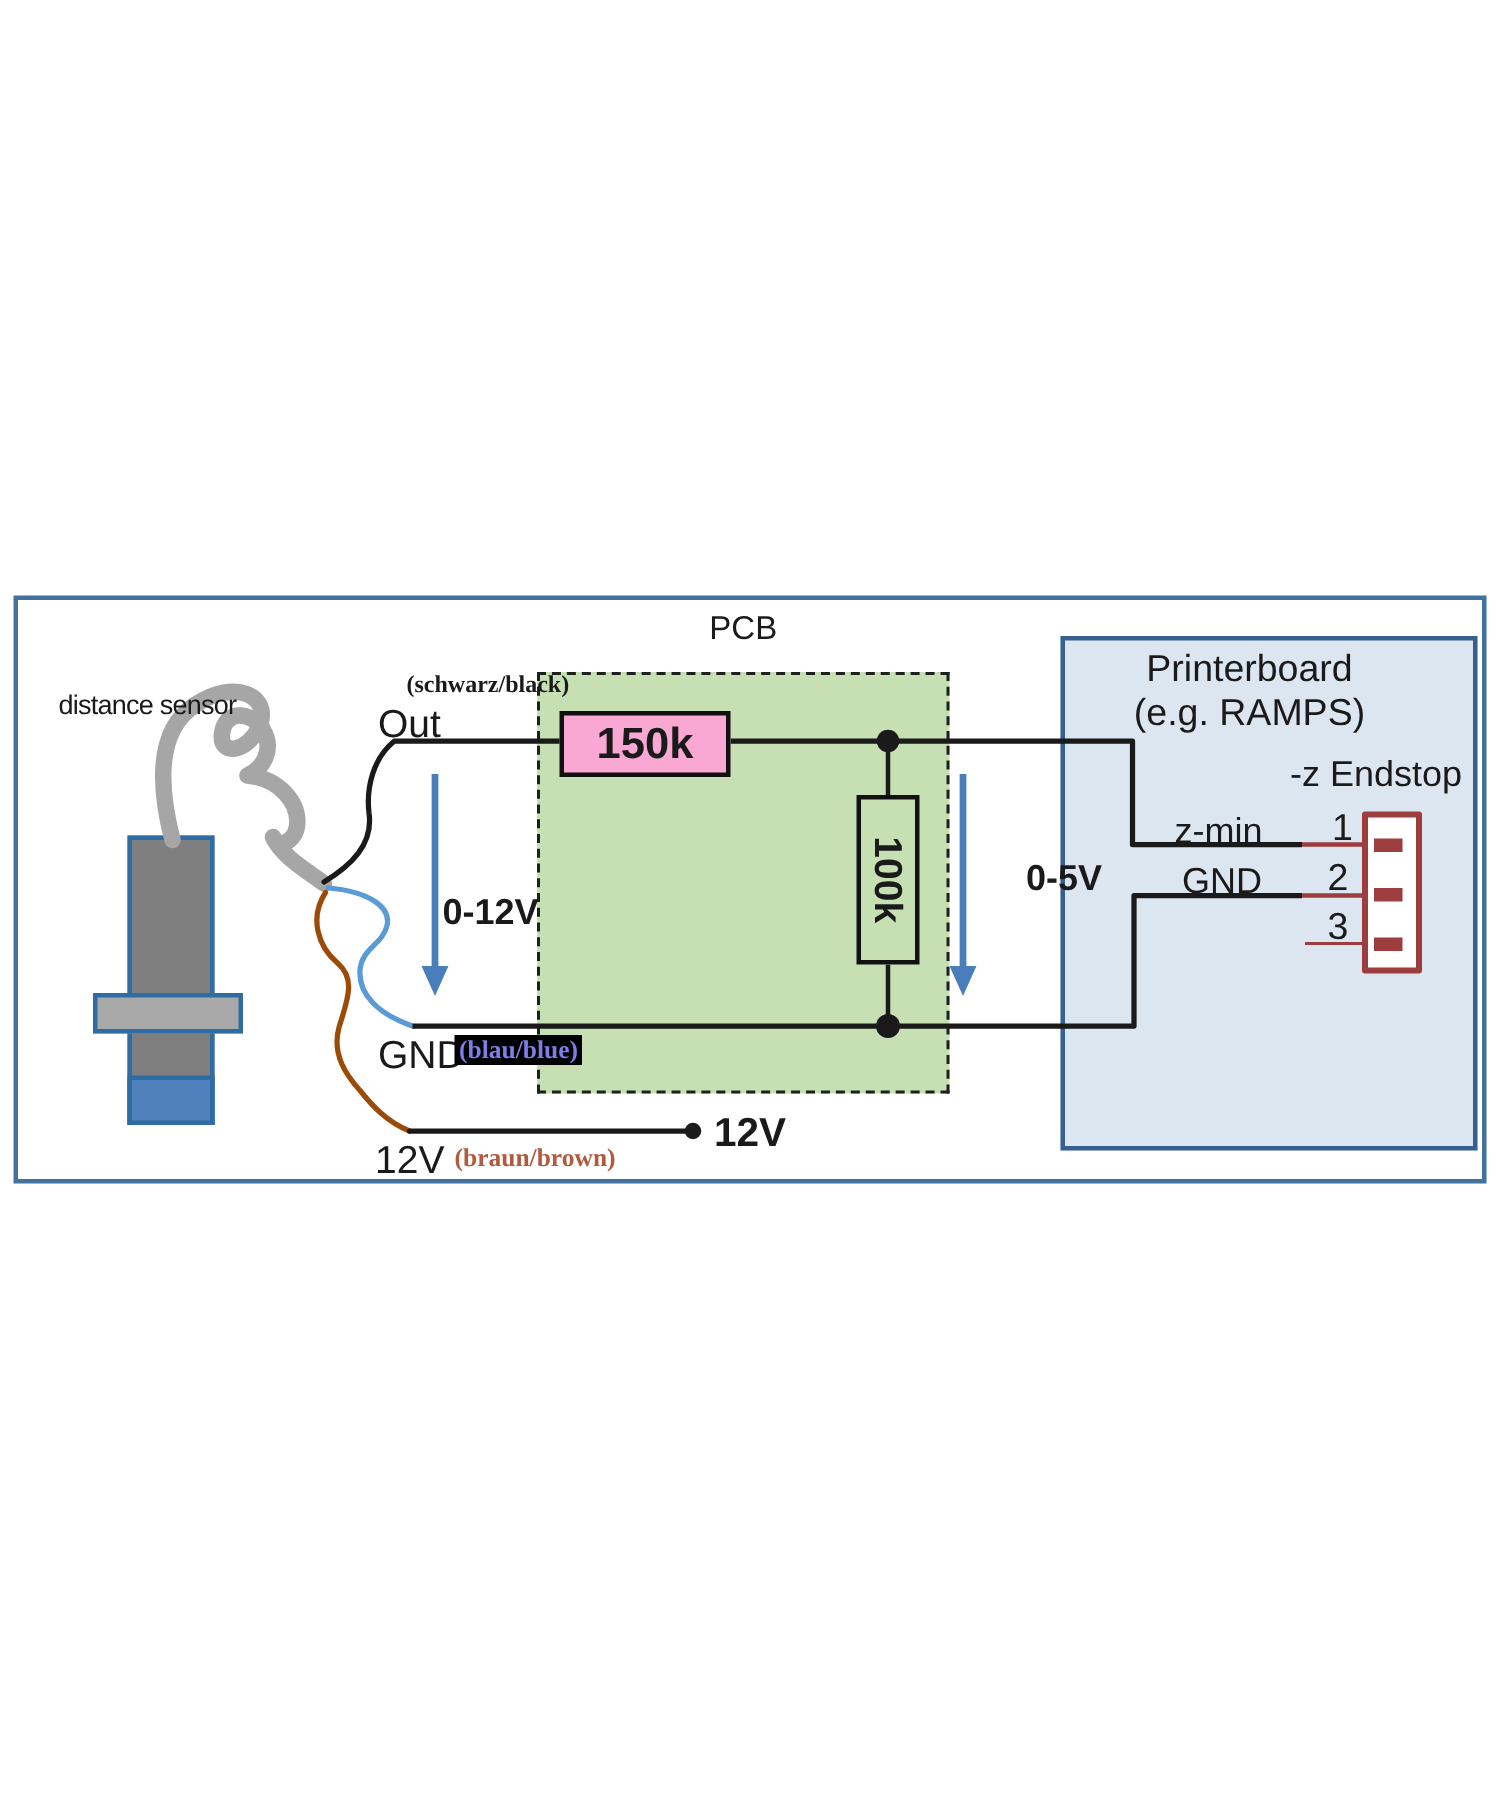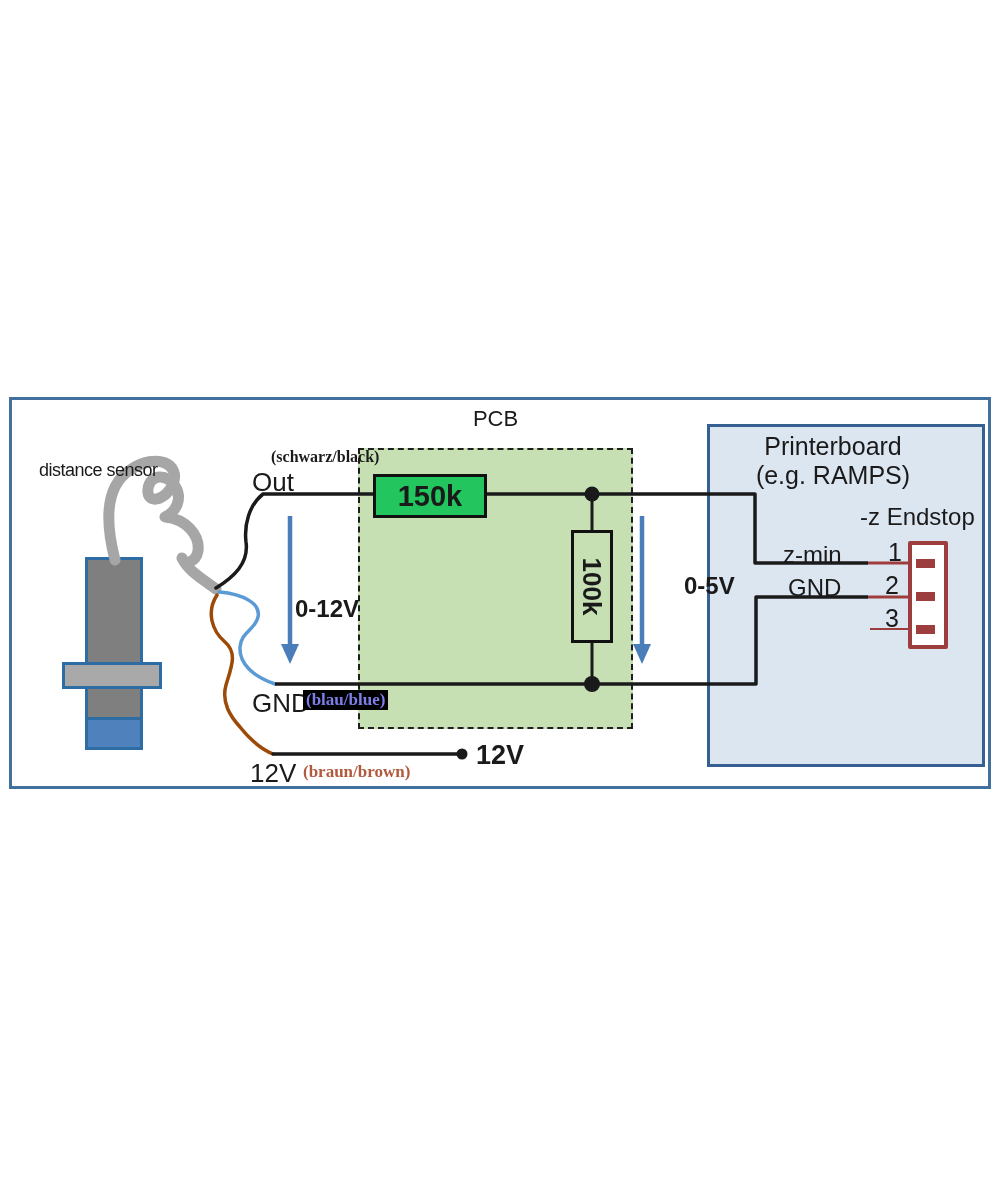--- a/index.html
+++ b/index.html
@@ -14,21 +14,21 @@
 
   
   .sensor-body{left:85px;top:557px;width:58px;height:193px;background:#7F7F7F;border:3px solid #2E6DA4;box-sizing:border-box;z-index:2;}
   .sensor-tip{left:85px;top:717px;width:58px;height:33px;background:#4F81BD;border:3px solid #2E6DA4;box-sizing:border-box;z-index:3;}
   .sensor-flange{left:62px;top:662px;width:100px;height:27px;background:#A9A9A9;border:3px solid #2E6DA4;box-sizing:border-box;z-index:4;}
 
   
   .wire-layer{left:0;top:0;width:1000px;height:1200px;z-index:5;pointer-events:none;}
 
   
-  .resistor-h{left:373px;top:474px;width:114px;height:44px;background:#22c55e;border:3px solid #111;box-sizing:border-box;
+  .resistor-h{left:373px;top:474px;width:114px;height:44px;background:#f9a8d4;border:3px solid #111;box-sizing:border-box;
               display:flex;align-items:center;justify-content:center;font-weight:bold;font-size:29px;z-index:6;}
   .resistor-v{left:571px;top:530px;width:42px;height:113px;background:#C6E0B4;border:3px solid #111;box-sizing:border-box;
               display:flex;align-items:center;justify-content:center;z-index:6;}
   .resistor-v span{transform:rotate(90deg);font-weight:bold;font-size:26px;white-space:nowrap;}
   .connector{left:908px;top:541px;width:40px;height:108px;background:#ffffff;border:4px solid #9E3D3D;border-radius:2px;box-sizing:border-box;z-index:6;}
   .pin{position:absolute;width:19px;height:9px;background:#9E3D3D;z-index:7;left:916px;}
   .pin1{top:559px;} .pin2{top:592px;} .pin3{top:625px;}
 
   
   .txt{z-index:8;white-space:nowrap;}

